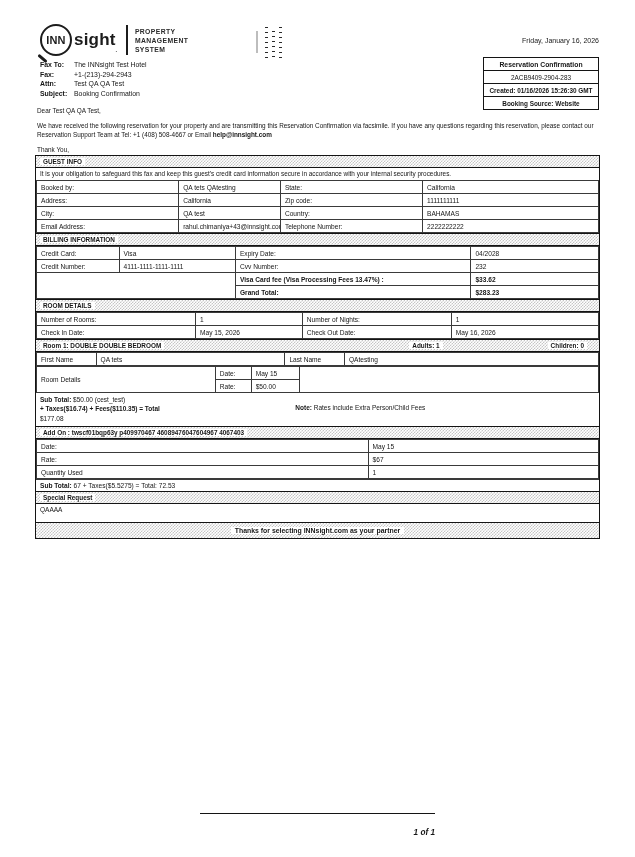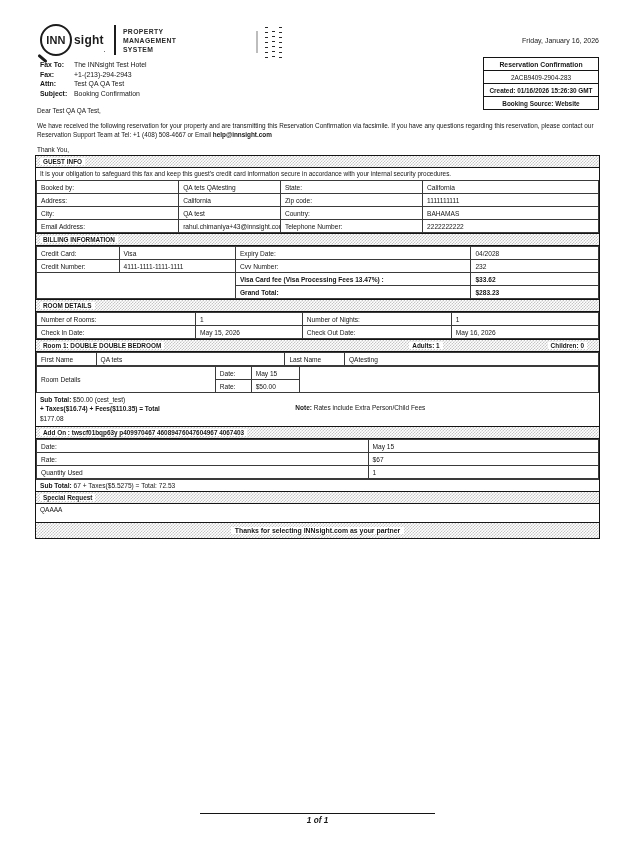--- a/index.html
+++ b/index.html
@@ -21,21 +21,21 @@
   .logo-mark{display:flex;align-items:center;font-weight:bold;color:#1c1c1c;}
   .logo-circle{
     position:relative;display:inline-flex;align-items:center;justify-content:center;
     width:28px;height:28px;border:2.2px solid #1c1c1c;border-radius:50%;
     font-size:11px;letter-spacing:0.2px;
   }
   .logo-circle::after{
     content:"";position:absolute;left:-5px;bottom:-6px;width:11px;height:3px;
     background:#1c1c1c;transform:rotate(40deg);border-radius:1.5px;
   }
-  .logo-sight{font-size:12px;margin-left:2px;letter-spacing:0.2px;}
+  .logo-sight{font-size:17px;margin-left:2px;letter-spacing:0.2px;}
   .logo-reg{font-size:6px;align-self:flex-end;margin-bottom:3px;}
   .logo-divider{width:1.6px;height:30px;background:#1c1c1c;margin:0 7px 0 9px;}
   .logo-tagline{font-size:6.8px;font-weight:600;line-height:9px;letter-spacing:0.4px;color:#2a2a2a;}
   .fax-marks{position:absolute;left:256px;top:27px;display:flex;gap:4px;align-items:flex-start;}
   .fax-marks .bar{width:2px;height:22px;background:#bdbdbd;margin-right:3px;margin-top:4px;}
   .mark-col{width:3px;height:34px;background:repeating-linear-gradient(#2a2a2a 0 1.4px,transparent 1.4px 5px);}
   .mark-col.short{height:26px;margin-top:4px;}
   .top-date{position:absolute;top:37px;right:36px;font-size:7px;color:#1a1a1a;}
   
   .fax-block{position:absolute;left:40px;top:60px;font-size:6.9px;line-height:9.6px;}
@@ -78,21 +78,21 @@
   .gap-row{height:5px;background:#fff;}
   .thanks-band{
     height:15px;display:flex;align-items:center;justify-content:center;
     border-top:1.2px solid #141414;font-size:6.9px;font-weight:bold;
   }
   .thanks-band .patch{background:#fff;padding:0 4px;}
   
   .page-footer{position:absolute;top:813px;left:0;width:100%;}
   .footer-inner{
     width:235px;margin:0 auto;border-top:1.4px solid #141414;
-    padding-top:2px;text-align:center;font-weight:bold;font-style:italic;font-size:8.2px;
+    padding-top:14px;text-align:right;font-weight:bold;font-style:italic;font-size:8.2px;
   }
 </style>
 </head>
 <body>
 
 <div class="logo-wrap">
   <div class="logo-mark">
     <span class="logo-circle">
         <span>INN</span>
       </span>

